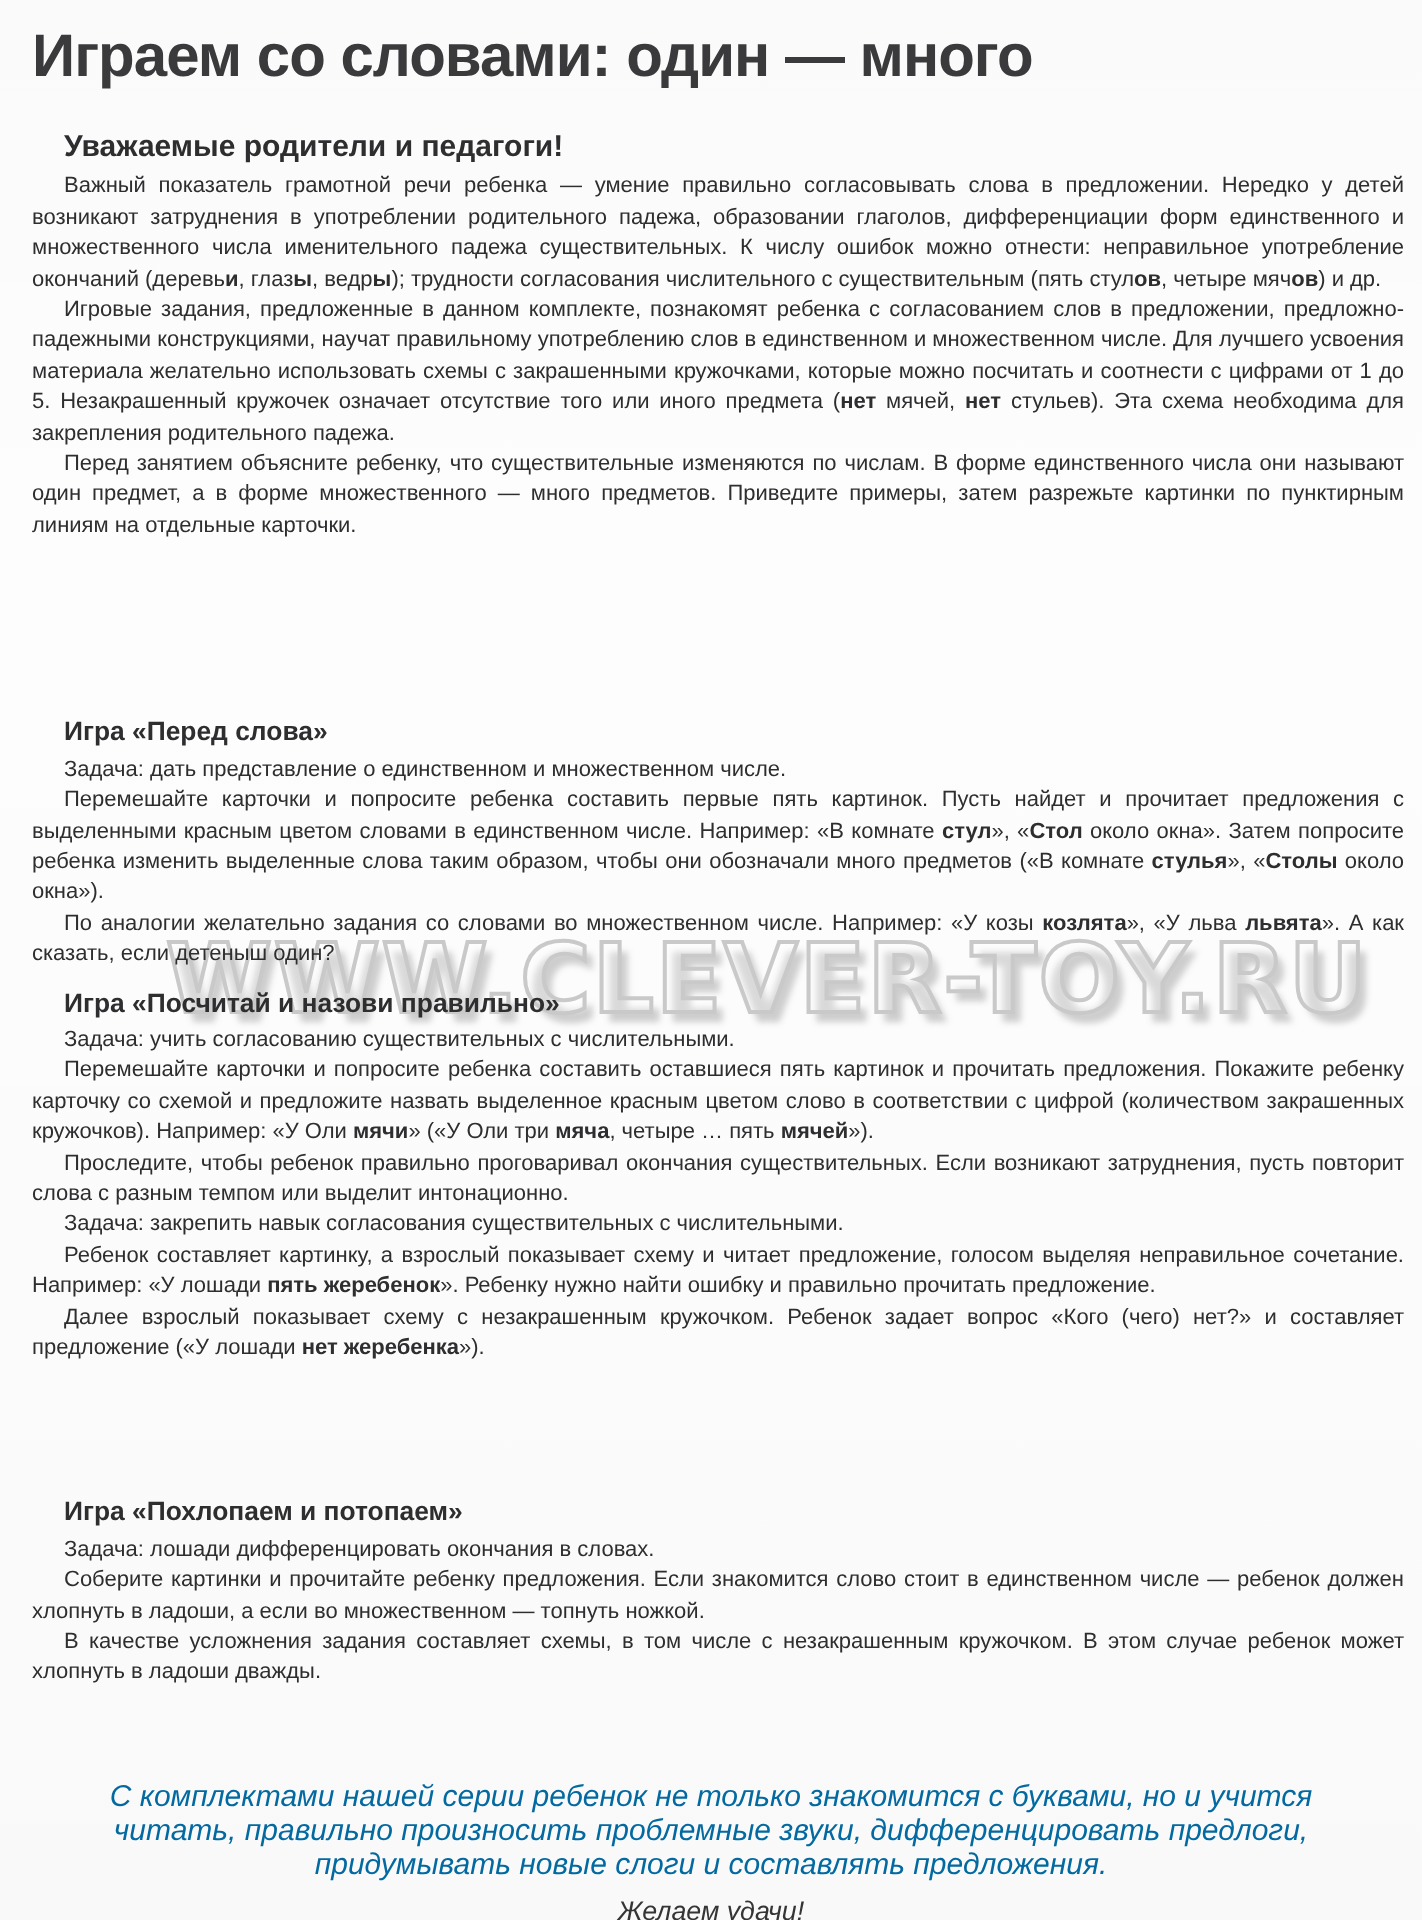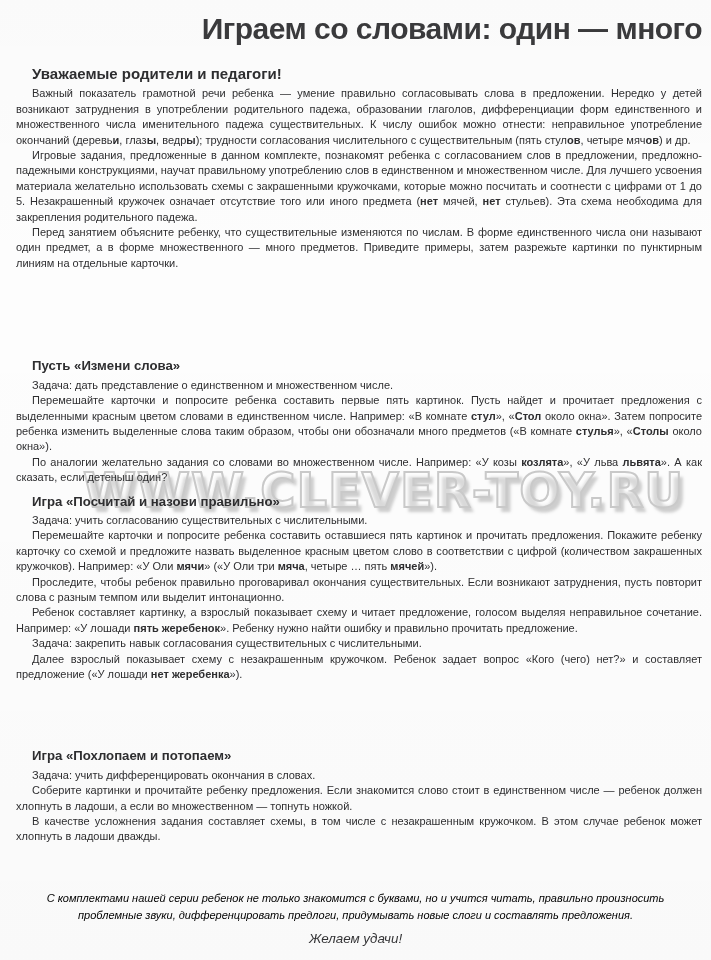--- a/index.html
+++ b/index.html
@@ -16,21 +16,21 @@
     color:var(--text-color,#2e2e30);
   }
   
   .page::before{
     content:"";position:absolute;inset:0;
     background:linear-gradient(180deg, rgba(0,0,0,0.012), rgba(0,0,0,0.0) 30%, rgba(0,0,0,0.015));
     pointer-events:none;
   }
   h1.doc-title{
     margin:0;padding-top:10px;
-    text-align:right;
+    text-align:left;
     font-size:30px;line-height:37px;
     font-weight:bold;
     letter-spacing:-0.5px;
     color:var(--title-color,#3a3a3c);
   }
   .content{
     position:relative;z-index:1;
     padding:0 9px 0 16px;
   }
   .intro-heading{
@@ -69,24 +69,24 @@
     text-shadow:4px 5px 3px rgba(130,130,130,0.38);
   }
   .footer{
     position:absolute;
     left:0;right:0;top:890px;
     z-index:1;
     text-align:center;
   }
   .footer-note{
     font-style:italic;
-    font-size:11px;line-height:17px;
+    font-size:15px;line-height:17px;
     width:648px;
     margin:0 auto;
-    color:#000000;
+    color:#0369a1;
   }
   .footer-signoff{
     font-style:italic;
     font-size:13.4px;
     margin:7px 0 0;
     color:#353537;
   }
 </style>
 </head>
 <body>
@@ -101,39 +101,39 @@
     <h2 class="intro-heading">Уважаемые родители и педагоги!</h2>
 
     <div id="intro-paras">
         <p class="para"><span>Важный показатель грамотной речи ребенка — умение правильно согласовывать слова в предложении. Нередко у детей возникают затруднения в употреблении родительного падежа, образовании глаголов, дифференциации форм единственного и множественного числа именительного падежа существительных. К числу ошибок можно отнести: неправильное употребление окончаний (деревь</span><span class="b">и</span><span>, глаз</span><span class="b">ы</span><span>, ведр</span><span class="b">ы</span><span>); трудности согласования числительного с существительным (пять стул</span><span class="b">ов</span><span>, четыре мяч</span><span class="b">ов</span><span>) и др.</span></p>
         <p class="para"><span>Игровые задания, предложенные в данном комплекте, познакомят ребенка с согласованием слов в предложении, предложно-падежными конструкциями, научат правильному употреблению слов в единственном и множественном числе. Для лучшего усвоения материала желательно использовать схемы с закрашенными кружочками, которые можно посчитать и соотнести с цифрами от 1 до 5. Незакрашенный кружочек  означает отсутствие того или иного предмета (</span><span class="b">нет</span><span> мячей, </span><span class="b">нет</span><span> стульев). Эта схема необходима для закрепления родительного падежа.</span></p>
         <p class="para"><span>Перед занятием объясните ребенку, что существительные изменяются по числам. В форме единственного числа они называют один предмет, а в форме множественного — много предметов. Приведите примеры, затем разрежьте картинки по пунктирным линиям на отдельные карточки.</span></p>
       </div>
 
     <div id="games">
         <section class="game">
-          <h2>Пусть «Измени слова»</h2>
+          <h2>Игра «Перед слова»</h2>
           <p class="para task"><span class="i">Задача:</span><span> дать представление о единственном и множественном числе.</span></p>
           <p class="para"><span>Перемешайте карточки и попросите ребенка составить первые пять картинок. Пусть найдет и прочитает предложения с выделенными красным цветом словами в единственном числе. Например: «В комнате </span><span class="b">стул</span><span>», «</span><span class="b">Стол</span><span> около окна». Затем попросите ребенка изменить выделенные слова таким образом, чтобы они обозначали много предметов («В комнате </span><span class="b">стулья</span><span>», «</span><span class="b">Столы</span><span> около окна»).</span></p>
           <p class="para"><span>По аналогии желательно задания со словами во множественном числе. Например: «У козы </span><span class="b">козлята</span><span>», «У льва </span><span class="b">львята</span><span>». А как сказать, если детеныш один?</span></p>
         </section>
         <section class="game">
           <h2>Игра «Посчитай и назови правильно»</h2>
           <p class="para task"><span class="i">Задача:</span><span> учить согласованию существительных с числительными.</span></p>
           <p class="para"><span>Перемешайте карточки и попросите ребенка составить оставшиеся пять картинок и прочитать предложения. Покажите ребенку карточку со схемой и предложите назвать выделенное красным цветом слово в соответствии с цифрой (количеством закрашенных кружочков). Например: «У Оли </span><span class="b">мячи</span><span>» («У Оли три </span><span class="b">мяча</span><span>, четыре … пять </span><span class="b">мячей</span><span>»).</span></p>
           <p class="para"><span>Проследите, чтобы ребенок правильно проговаривал окончания существительных. Если возникают затруднения, пусть повторит слова с разным темпом или выделит интонационно.</span></p>
         </section>
         <section class="game">
+          <p class="para task"><span class="i">Задача:</span><span> закрепить навык согласования существительных с числительными.</span></p>
           <p class="para"><span>Ребенок составляет картинку, а взрослый показывает схему и читает предложение, голосом выделяя неправильное сочетание. Например: «У лошади </span><span class="b">пять жеребенок</span><span>». Ребенку нужно найти ошибку и правильно прочитать предложение.</span></p>
-          <p class="para task"><span class="i">Задача:</span><span> закрепить навык согласования существительных с числительными.</span></p>
           <p class="para"><span>Далее взрослый показывает схему с незакрашенным кружочком. Ребенок задает вопрос «Кого (чего) нет?» и составляет предложение («У лошади </span><span class="b">нет жеребенка</span><span>»).</span></p>
         </section>
         <section class="game">
           <h2>Игра «Похлопаем и потопаем»</h2>
-          <p class="para task"><span class="i">Задача:</span><span> учить дифференцировать окончания в словах.</span></p>
+          <p class="para task"><span class="i">Задача:</span><span> лошади дифференцировать окончания в словах.</span></p>
           <p class="para"><span>Соберите картинки и прочитайте ребенку предложения. Если знакомится слово стоит в единственном числе — ребенок должен хлопнуть в ладоши, а если во множественном — топнуть ножкой.</span></p>
           <p class="para"><span>В качестве усложнения задания составляет схемы, в том числе с незакрашенным кружочком. В этом случае ребенок может хлопнуть в ладоши дважды.</span></p>
         </section>
       </div>
   </div>
 
   <div class="footer">
     <p class="footer-note">С комплектами нашей серии ребенок не только знакомится с буквами, но и учится читать, правильно произносить проблемные звуки, дифференцировать предлоги, придумывать новые слоги и составлять предложения.</p>
     <p class="footer-signoff">Желаем удачи!</p>
   </div>

